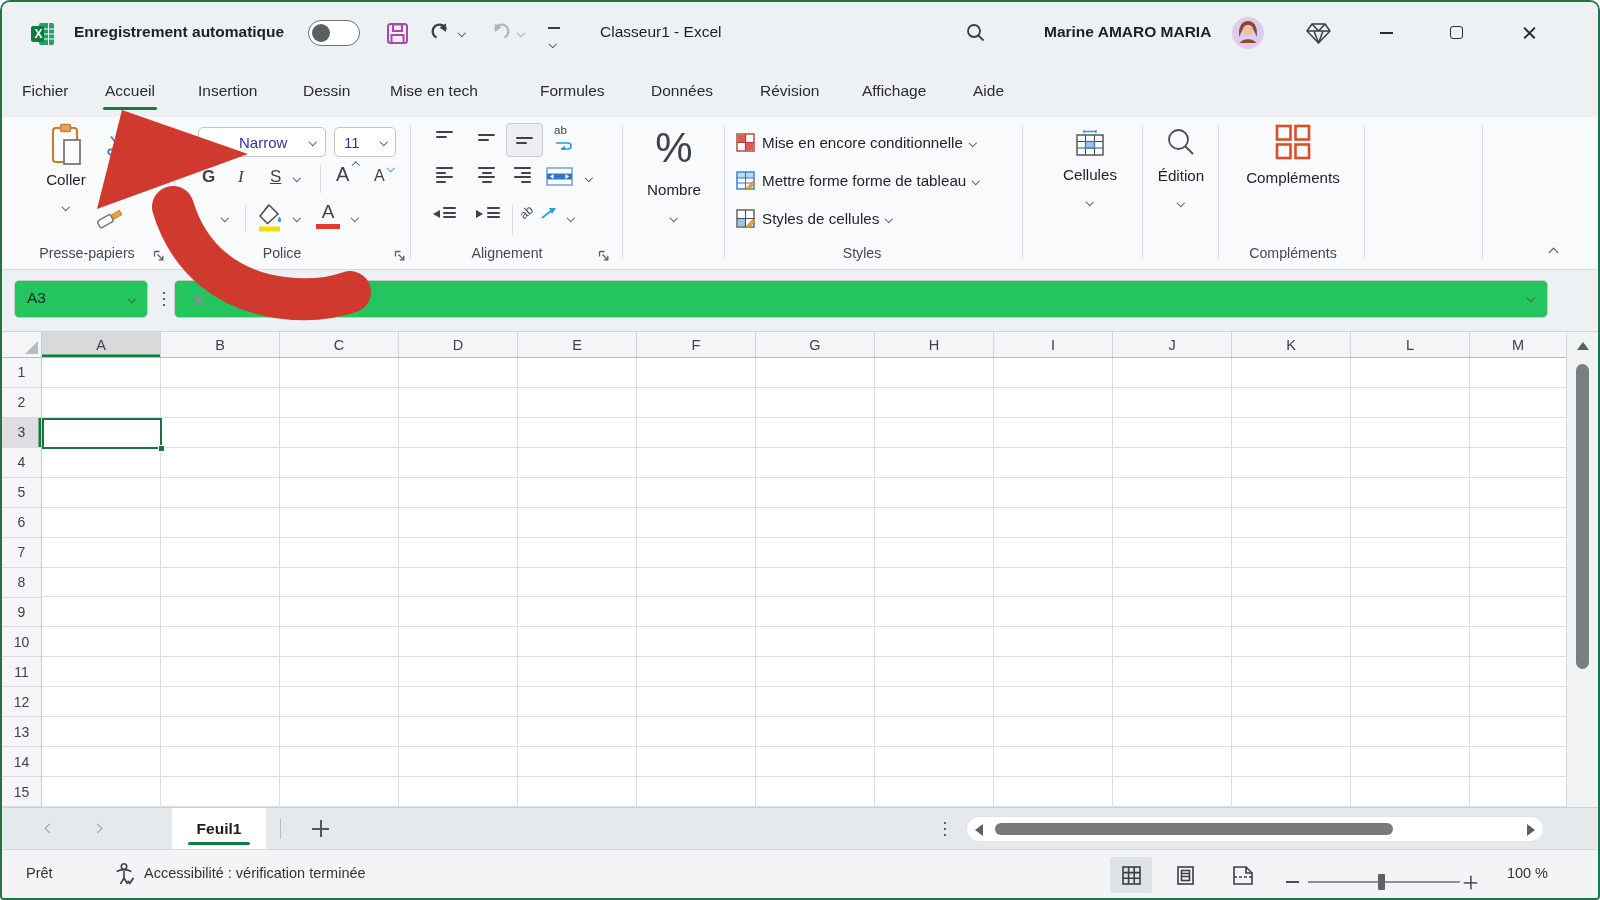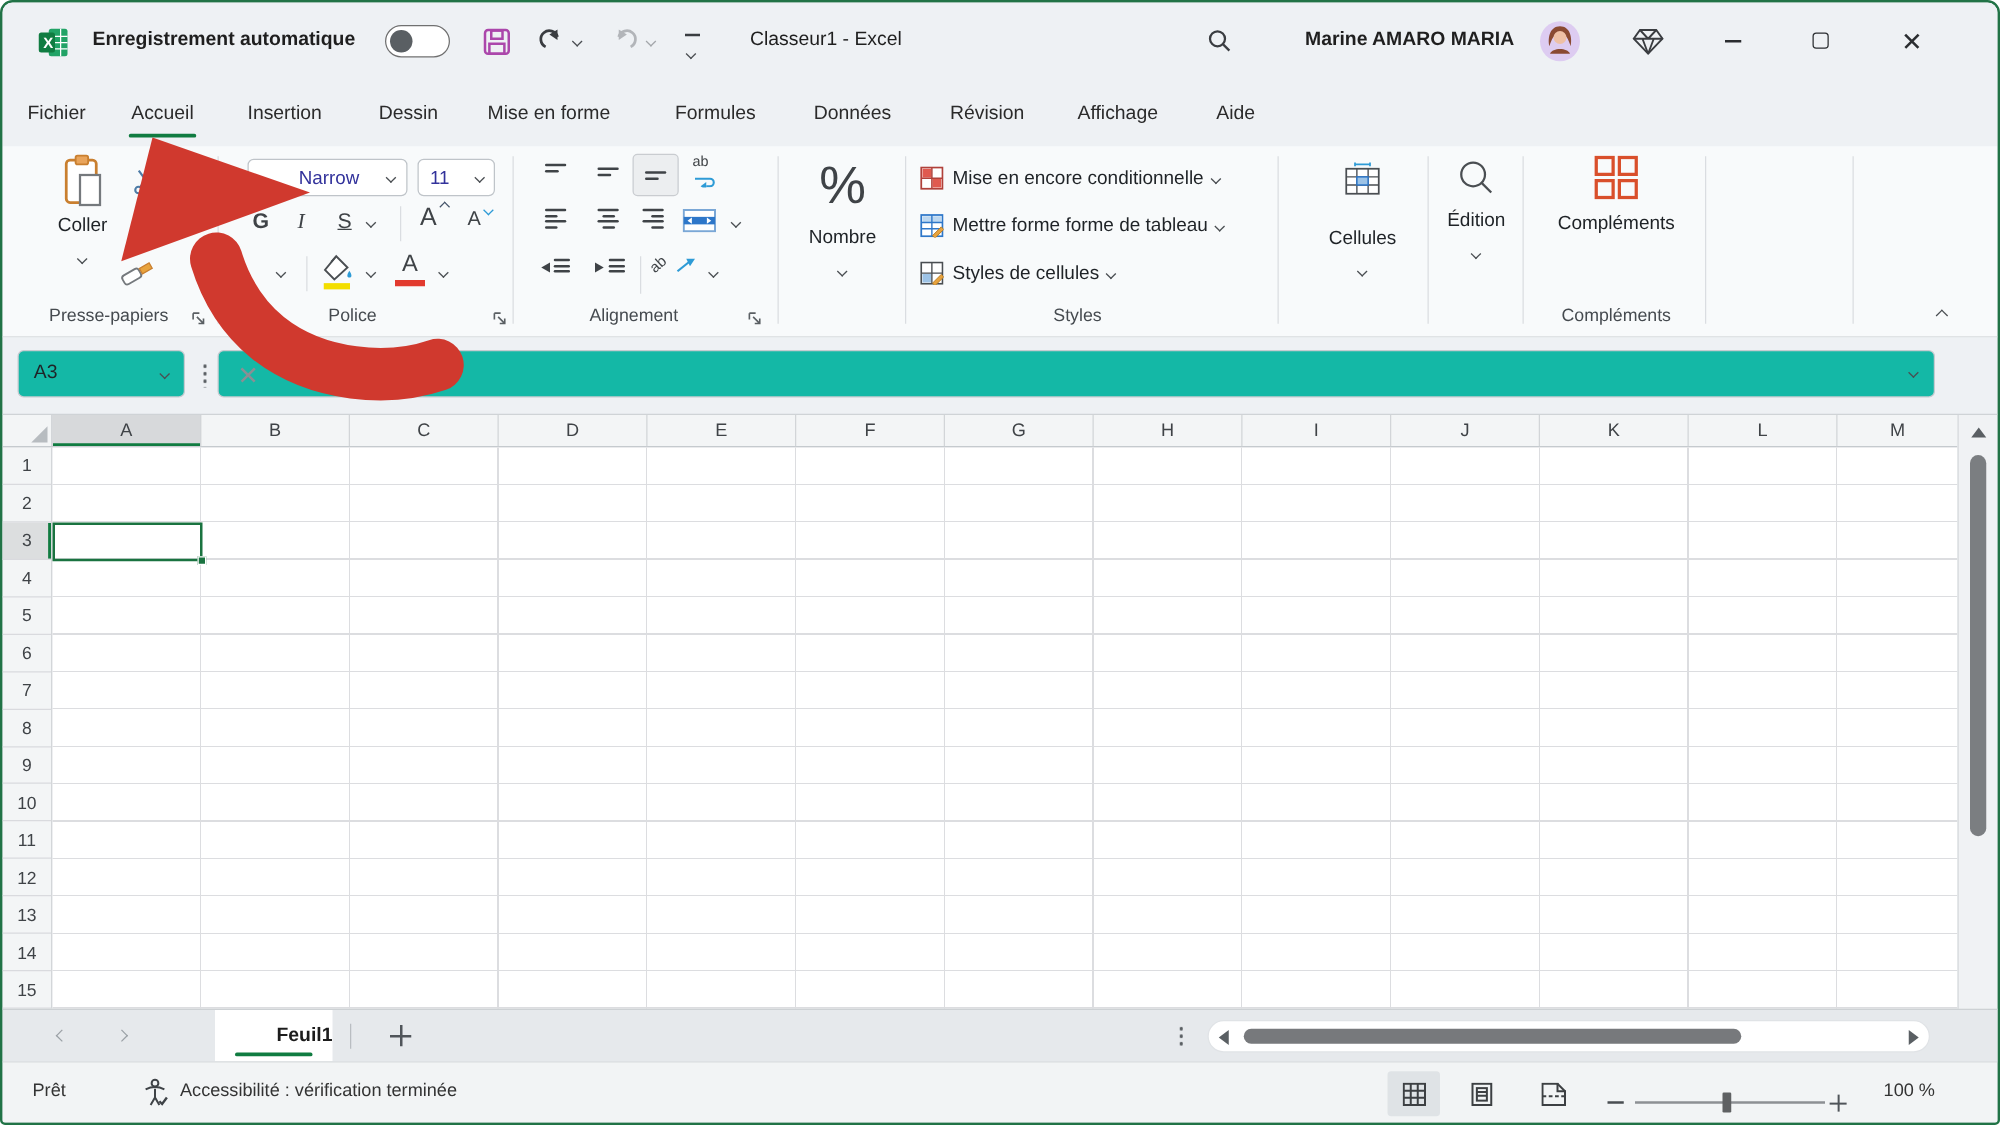--- a/index.html
+++ b/index.html
@@ -38,21 +38,21 @@
 .grplabel{position:absolute;top:128px;font-size:14.2px;color:#454a4f;text-align:center}
 .launcher{position:absolute;top:130px}
 .bigbtn-label{font-size:15.2px;color:#1f2327;text-align:center}
 .fontbox{position:absolute;top:10px;height:30px;background:#fff;border:1px solid #bfc4c9;border-radius:5px;display:flex;align-items:center;font-size:15px;color:#32329b}
 .alni{position:absolute;width:17px}
 .alni i{display:block;height:2px;background:#3f4347;margin-bottom:2.6px;border-radius:1px}
 .styles-row{position:absolute;display:flex;align-items:center;gap:7px;font-size:15.2px;color:#1f2327}
 .ico-txt{font-weight:700;color:#3f4347}
 
 .fbar{position:absolute;left:0;top:268px;right:0;height:62px;background:#eef1f4;border-bottom:1px solid #cfd3d6}
-.fbox{position:absolute;top:10px;height:38px;background:#14b8a6;border:1px solid #c6cbd0;border-radius:5px}
+.fbox{position:absolute;top:10px;height:38px;background:#22c55e;border:1px solid #c6cbd0;border-radius:5px}
 
 .colhead{position:absolute;left:0;top:330px;width:1564px;height:26px;display:flex;background:#f3f5f6;border-bottom:1px solid #b7bcc1;font-size:14.5px;color:#3f4347}
 .ch{width:119px;border-right:1px solid #d2d5d8;display:flex;align-items:center;justify-content:center}
 .ch.last{width:96px;border-right:none}
 .ch.sel{background:#d7d9db;box-shadow:inset 0 -2.5px 0 #107c41;font-weight:400}
 .corner{width:40px;border-right:1px solid #c9ccd0;position:relative}
 .corner .tri{position:absolute;right:3px;bottom:3px;width:0;height:0;border-left:13px solid transparent;border-bottom:13px solid #b7bcc0}
 .rowhead{position:absolute;left:0;top:356px;width:40px;height:449px;display:flex;flex-direction:column;background:#f3f5f6;border-right:1px solid #c9ccd0;font-size:14px;color:#3f4347}
 .rh{flex:1;display:flex;align-items:center;justify-content:center;border-bottom:1px solid #d9dade}
 .rh.sel{background:#dcdedf;box-shadow:inset -2.5px 0 0 #107c41}
@@ -62,21 +62,21 @@
 .selbox .handle{position:absolute;right:-4.5px;bottom:-4.5px;width:7px;height:7px;background:#1a7340;border:1.2px solid #fff}
 
 .vscroll{position:absolute;left:1564px;top:330px;width:32px;height:517px;background:#f0f2f4;border-left:1px solid #d6d9dc}
 .tri-up{width:0;height:0;border-left:6px solid transparent;border-right:6px solid transparent;border-bottom:8px solid #5a5f63}
 .tri-dn{width:0;height:0;border-left:6px solid transparent;border-right:6px solid transparent;border-top:8px solid #5a5f63}
 .tri-lf{width:0;height:0;border-top:6px solid transparent;border-bottom:6px solid transparent;border-right:8px solid #5a5f63}
 .tri-rt{width:0;height:0;border-top:6px solid transparent;border-bottom:6px solid transparent;border-left:8px solid #5a5f63}
 .vthumb{position:absolute;left:9px;top:32px;width:13px;height:305px;border-radius:7px;background:#7b7e81}
 
 .sheetbar{position:absolute;left:0;top:805px;right:0;height:42px;background:#e6e9ec;border-top:1px solid #cdd1d4}
-.sheettab{position:absolute;left:170px;top:0;width:94px;height:42px;background:#fff;display:flex;align-items:center;justify-content:flex-end;font-size:15.5px;font-weight:700;color:#1c1c1c}
+.sheettab{position:absolute;left:170px;top:0;width:94px;height:42px;background:#fff;display:flex;align-items:center;justify-content:center;font-size:15.5px;font-weight:700;color:#1c1c1c}
 .sheettab .ul{position:absolute;left:16px;right:16px;bottom:5px;height:3px;background:#107c41;border-radius:2px}
 .plus{position:relative;width:17px;height:17px}
 .plus::before,.plus::after{content:"";position:absolute;background:#50555a}
 .plus::before{left:0;top:7.5px;width:17px;height:2px}
 .plus::after{left:7.5px;top:0;width:2px;height:17px}
 .hs-track{position:absolute;left:964px;top:8px;width:578px;height:26px;background:#fff;border:1px solid #e0e3e6;border-radius:13px}
 .hs-thumb{position:absolute;left:28px;top:6px;width:398px;height:12px;border-radius:6px;background:#77797c}
 
 .statusbar{position:absolute;left:0;top:847px;right:0;bottom:0;background:#f2f4f5;border-top:1px solid #d8dbde;font-size:14.5px;color:#333}
 .viewbtn{position:absolute;top:7px;width:42px;height:36px;display:flex;align-items:center;justify-content:center;border-radius:3px}
@@ -164,21 +164,21 @@
         <span>Accueil</span>
         <span class="ul"></span>
       </div>
     <div class="rtab" style="left:190px">
         <span>Insertion</span>
       </div>
     <div class="rtab" style="left:295px">
         <span>Dessin</span>
       </div>
     <div class="rtab" style="left:382px">
-        <span>Mise en forme</span>
+        <span>Mise en tech</span>
       </div>
     <div class="rtab" style="left:532px">
         <span>Formules</span>
       </div>
     <div class="rtab" style="left:643px">
         <span>Données</span>
       </div>
     <div class="rtab" style="left:752px">
         <span>Révision</span>
       </div>
@@ -417,21 +417,21 @@
     </div>
     <div class="grplabel" style="left:790px;width:140px">Styles</div>
 
     <div class="abs" style="left:1040px;top:0;width:96px;text-align:center">
       <svg width="30" height="28" viewBox="0 0 30 28" style="margin-top:12px">
         <path d="M9 2.5 h12 M9 1 v3 M21 1 v3" stroke="#2e9bd6" stroke-width="1.4"></path>
         <rect x="2" y="6" width="26" height="20" fill="#fff" stroke="#4a4e52" stroke-width="1.4"></rect>
         <path d="M2 12.5 h26 M2 19 h26 M10.5 6 v20 M19.5 6 v20" stroke="#4a4e52" stroke-width="1.1"></path>
         <rect x="10.5" y="12.5" width="9" height="6.5" fill="#9dc3e6" stroke="#2e77c9" stroke-width="1.2"></rect>
       </svg>
-      <div class="bigbtn-label" style="margin-top:20px">Cellules</div>
+      <div class="bigbtn-label" style="margin-top:5px">Cellules</div>
       <div style="margin-top:7px"><span class="chv sm"></span></div>
     </div>
 
     <div class="abs" style="left:1144px;top:0;width:70px;text-align:center">
       <svg width="30" height="30" viewBox="0 0 30 30" style="margin-top:10px" fill="none" stroke="#4a4e52" stroke-width="1.8">
         <circle cx="12.5" cy="12.5" r="9.5"></circle>
           <line x1="19.5" y1="19.5" x2="27" y2="27"></line>
       </svg>
       <div class="bigbtn-label" style="margin-top:6px">Édition</div>
       <div style="margin-top:7px"><span class="chv sm"></span></div>

